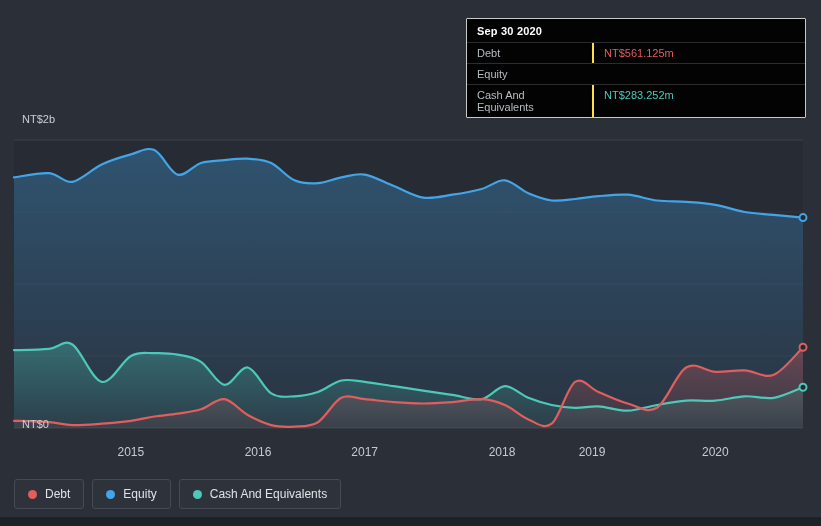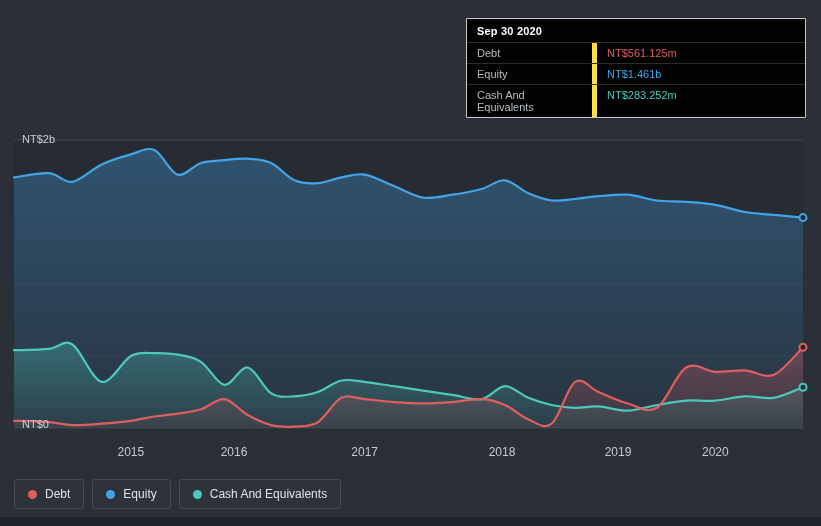--- a/index.html
+++ b/index.html
@@ -11,29 +11,29 @@
   }
   
   .tooltip{
     position:absolute;left:466px;top:18px;width:340px;box-sizing:border-box;
     background:#030303;border:1px solid #c9c9c9;border-radius:1px;
     font-size:11px;color:#fff;z-index:5;
   }
   .tt-header{padding:6px 10px 5px;font-weight:bold;letter-spacing:.2px;}
   .tt-row{display:flex;border-top:1px solid #2c2c2c;align-items:stretch;}
   .tt-label{flex:0 0 125px;box-sizing:border-box;padding:4px 10px;color:#b7bcc2;}
-  .tt-value{flex:1;padding:4px 10px;border-left:5px solid #fde047;}
+  .tt-value{flex:1;padding:4px 10px;border-left:2px solid #fde047;}
   .tt-value.debt{color:#e15e5e;}
   .tt-value.equity{color:#42a5e8;}
   .tt-value.cash{color:#4cc9b8;}
   .tt-bold{font-weight:bold;color:#fff;}
   .tt-grey{color:#b0b5bb;margin-left:4px;}
   
   .y-label{position:absolute;left:22px;font-size:11px;color:#c9ced5;z-index:2;}
-  .y-label.top{top:133px;}
+  .y-label.top{top:113px;}
   .y-label.bottom{top:418px;text-align:right;}
   .x-tick{position:absolute;top:445px;transform:translateX(-50%);font-size:12px;color:#c6cbd2;}
   
   .chart{position:absolute;left:14px;top:140px;width:789px;height:288px;}
   .chart svg{overflow:visible;display:block;}
   
   .legend{position:absolute;left:14px;top:479px;display:flex;gap:8px;z-index:2;}
   .legend-pill{
     display:flex;align-items:center;gap:8px;
     border:1px solid #454b54;border-radius:3px;
@@ -48,36 +48,35 @@
 <body>
 
 <div class="tooltip">
   <div class="tt-header">Sep 30 2020</div>
   <div class="tt-row">
     <span class="tt-label">Debt</span>
     <span class="tt-value debt">NT$561.125m</span>
   </div>
   <div class="tt-row">
     <span class="tt-label">Equity</span>
-    <span class="tt-value equity">NT$1.461b</span>
   </div>
   <div class="tt-row">
     <span class="tt-label">Cash And Equivalents</span>
     <span class="tt-value cash">NT$283.252m</span>
   </div>
 </div>
 
 <div class="y-label top">NT$2b</div>
 <div class="y-label bottom">NT$0</div>
 <div id="xaxis">
     <div class="x-tick" style="left: 130.889px;">2015</div>
-    <div class="x-tick" style="left: 234px; text-align: center;">2016</div>
+    <div class="x-tick" style="left: 258px; text-align: center;">2016</div>
     <div class="x-tick" style="left: 364.667px;">2017</div>
     <div class="x-tick" style="left: 502px;">2018</div>
-    <div class="x-tick" style="left: 618px;">2019</div>
+    <div class="x-tick" style="left: 592px;">2019</div>
     <div class="x-tick" style="left: 715.333px;">2020</div>
   </div>
 
 <div class="chart" id="chart">
     <svg width="789" height="288" viewBox="0 0 789 288">
       <defs>
         <linearGradient id="g0" x1="0" y1="0" x2="0" y2="1">
           <stop offset="0" stop-color="#e15e5e" stop-opacity="0.33"></stop>
           <stop offset="1" stop-color="#e15e5e" stop-opacity="0.07"></stop>
         </linearGradient>

